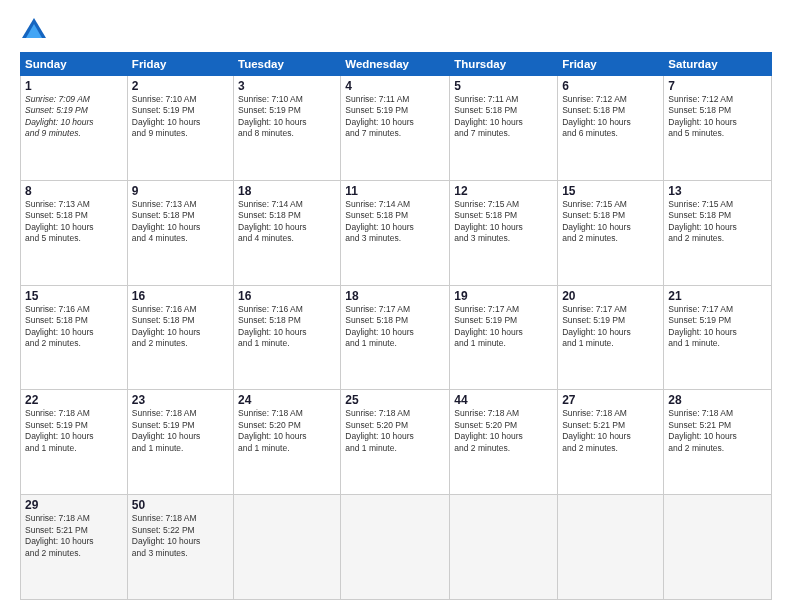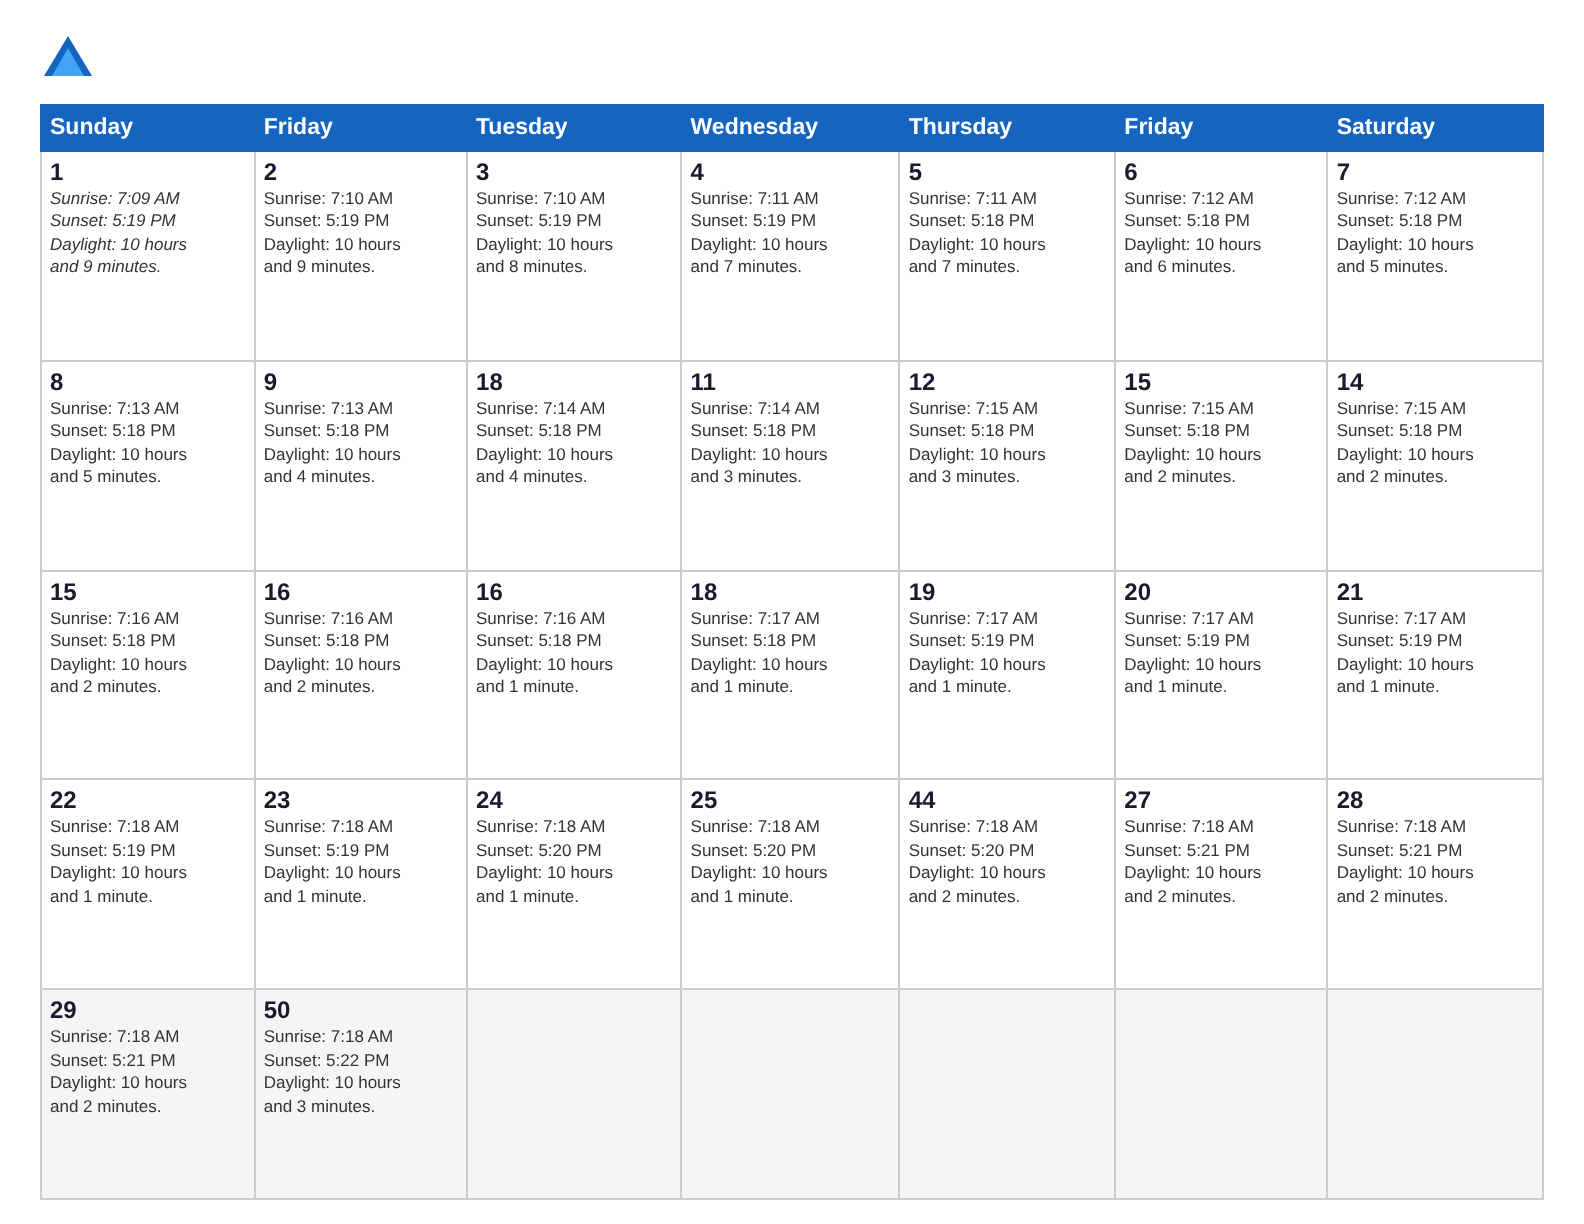--- a/index.html
+++ b/index.html
@@ -219,21 +219,21 @@
 and 3 minutes.</div>
           </td>
           <td>
             <span class="day-num">15</span>
             <div class="day-info" style="white-space: pre-line;">Sunrise: 7:15 AM
 Sunset: 5:18 PM
 Daylight: 10 hours
 and 2 minutes.</div>
           </td>
           <td>
-            <span class="day-num">14</span>
+            <span class="day-num">13</span>
             <div class="day-info" style="white-space: pre-line;">Sunrise: 7:15 AM
 Sunset: 5:18 PM
 Daylight: 10 hours
 and 2 minutes.</div>
           </td>
         </tr>
         <tr>
           <td>
             <span class="day-num">15</span>
             <div class="day-info" style="white-space: pre-line;">Sunrise: 7:16 AM

